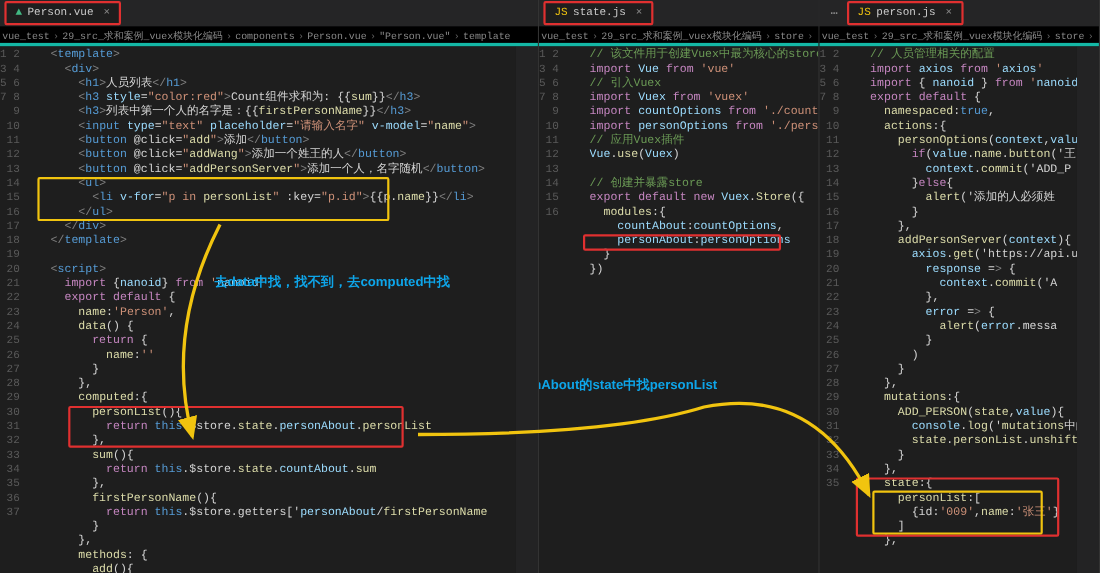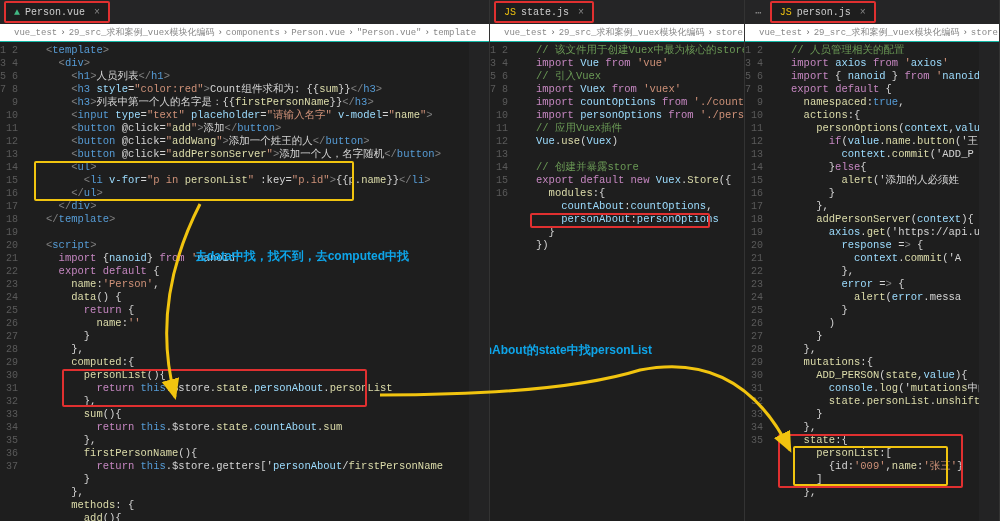--- a/index.html
+++ b/index.html
@@ -42,27 +42,27 @@
 }
 .tab.active { background: #1e1e1e; }
 .tab-boxed { border: 2px solid #e03030; border-radius: 2px; }
 .vue-icon { color: #41b883; }
 .js-icon { color: #f1c40f; }
 .close-x { color: #888; margin-left: 4px; }
 .dots { color: #888; padding: 0 6px; }
 
 .breadcrumbs {
   height: 18px;
-  background: #ffffff;
+  background: #000000;
   color: #888;
   font-size: 9px;
-  padding: 2px 14px;
+  padding: 2px 2px;
   white-space: nowrap;
   overflow: hidden;
-  border-bottom: 1px solid #14b8a6;
+  border-bottom: 3px solid #14b8a6;
 }
 .breadcrumbs .sep { color: #666; margin: 0 3px; }
 
 .editor {
   flex: 1;
   display: flex;
   overflow: hidden;
   position: relative;
   justify-content: space-between;
 }

